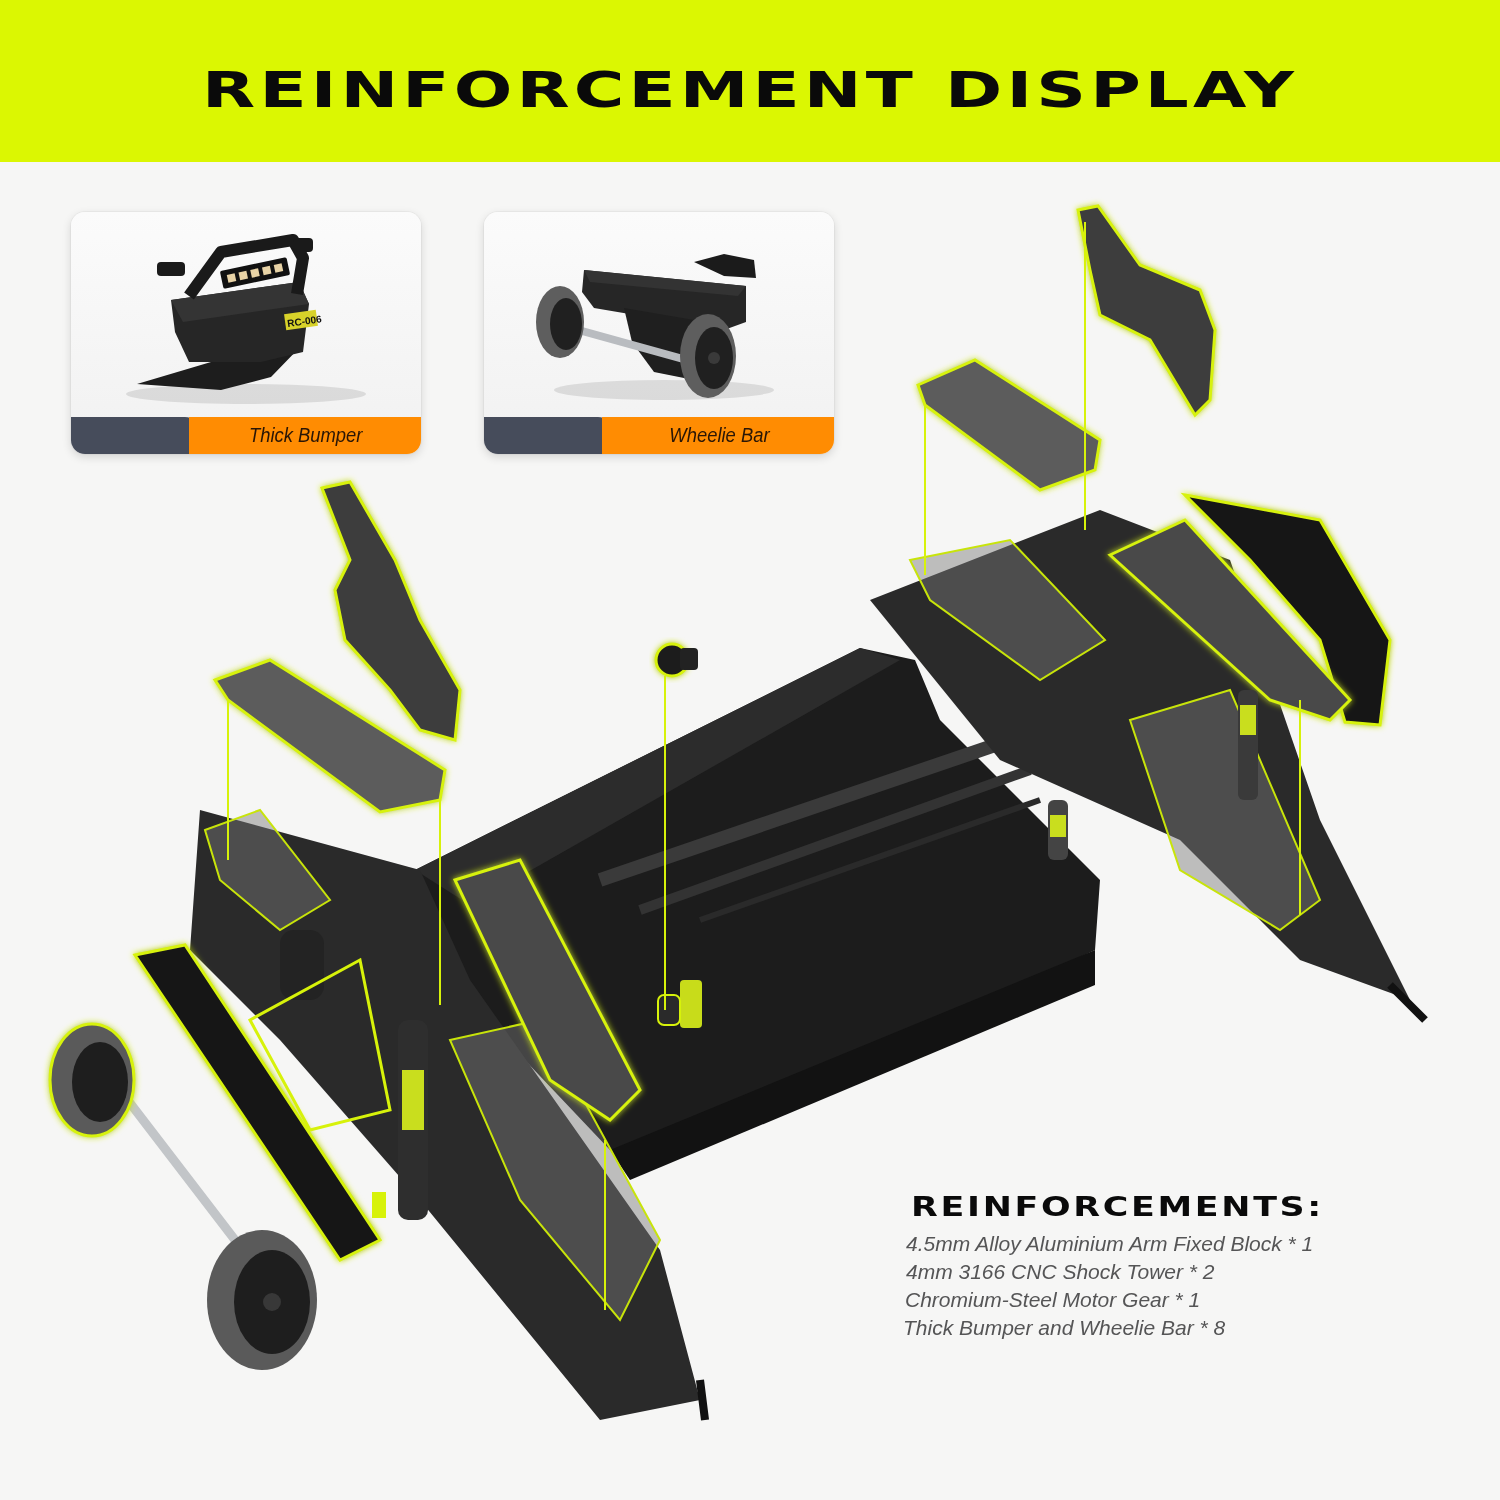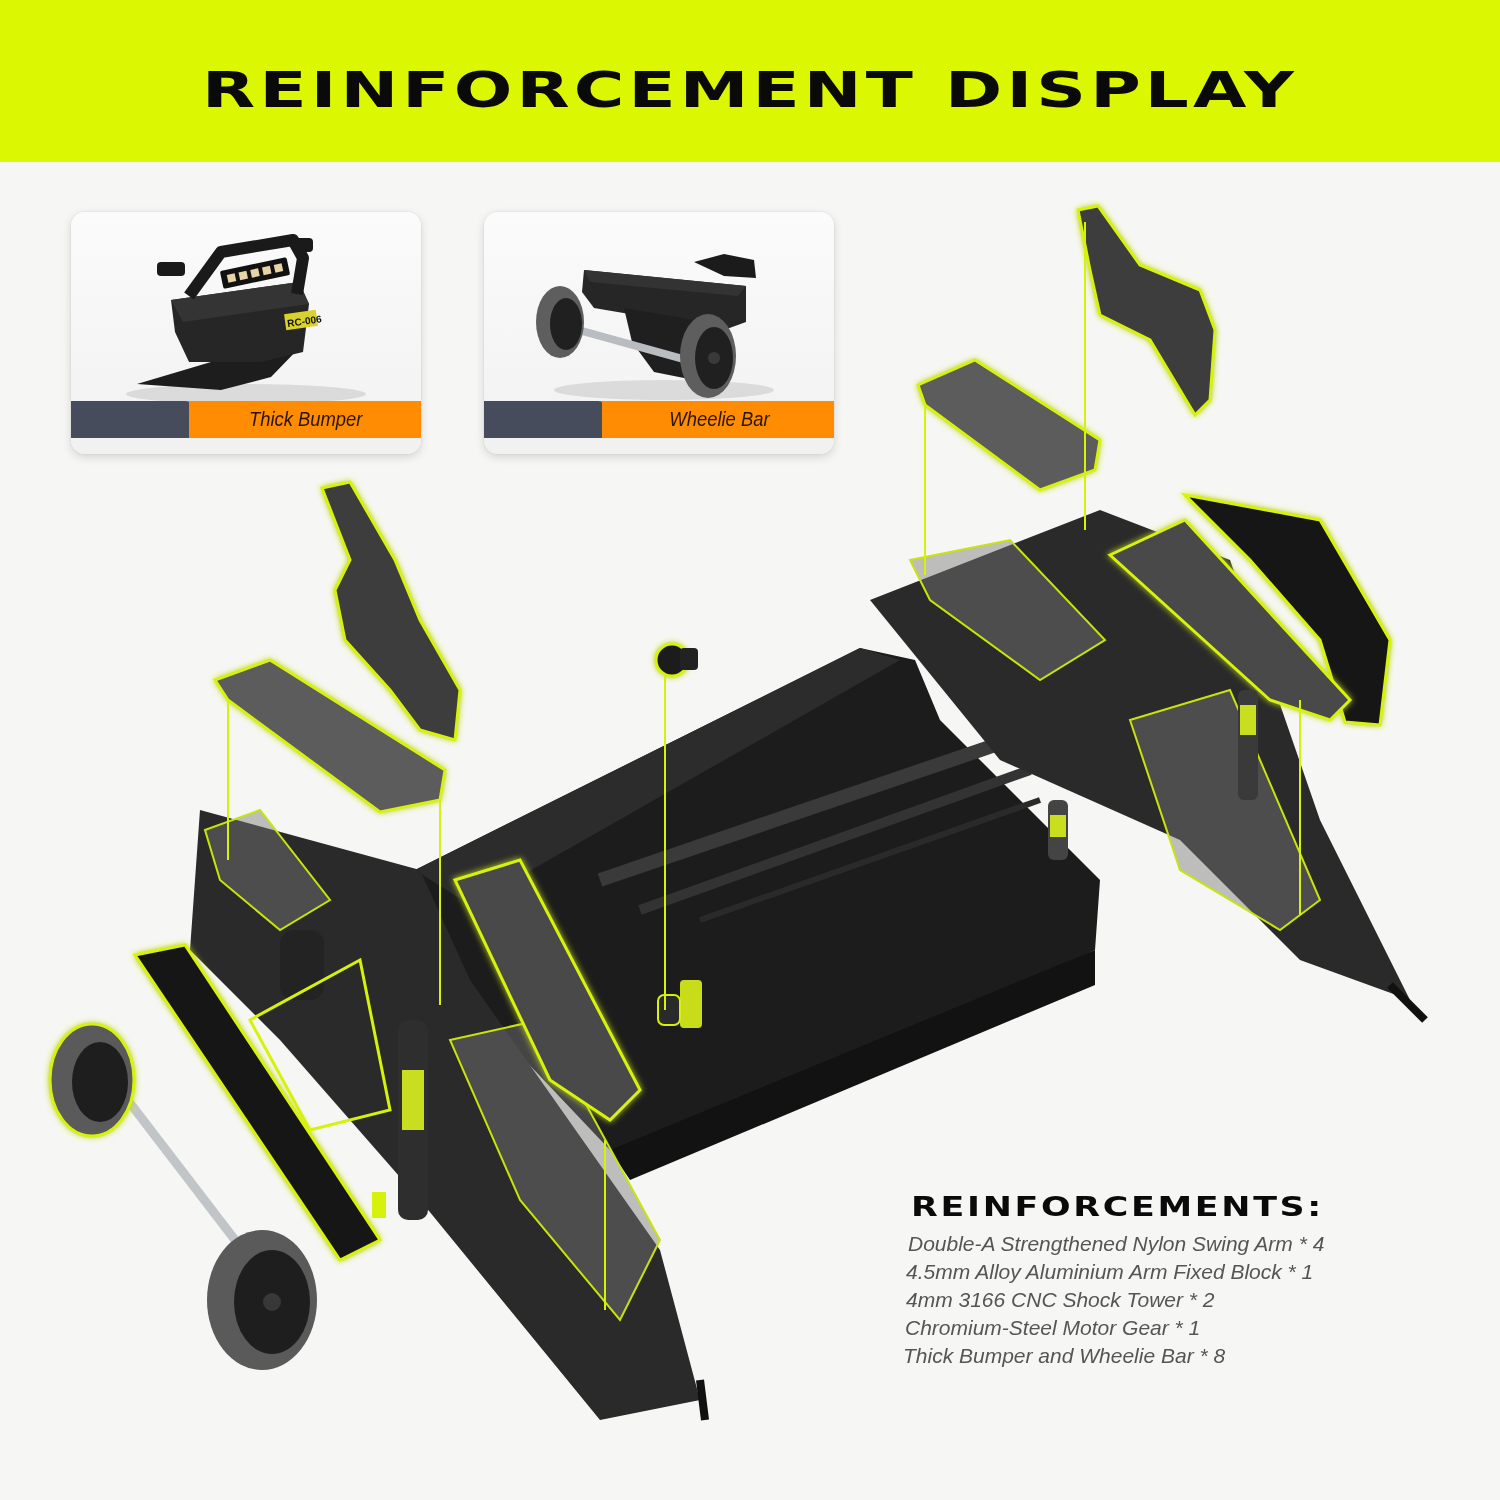--- a/index.html
+++ b/index.html
@@ -23,21 +23,21 @@
     position: absolute; top: 212px; width: 350px; height: 242px;
     background: linear-gradient(#fbfbfb, #f1f1f1);
     border-radius: 14px;
     box-shadow: 0 3px 10px rgba(0,0,0,0.14), 0 0 0 1px rgba(0,0,0,0.03);
     overflow: hidden;
   }
   .card-1 { left: 71px; }
   .card-2 { left: 484px; }
   .card-art { position: absolute; left: 0; top: 0; width: 350px; height: 206px; }
   .card-footer {
-    position: absolute; left: 0; bottom: 16px; width: 352px; height: 37px;
+    position: absolute; left: 0; bottom: 0; width: 352px; height: 37px;
     display: flex;
   }
   .card-footer .dark {
     width: 128px; background: #464c5b; border-top-right-radius: 14px;
   }
   .card-footer .orange {
     flex: 1; background: #ff8c02; margin-left: -10px;
     display: flex; align-items: center; justify-content: center;
   }
   .card-label {
@@ -221,19 +221,18 @@
     <line x1="925" y1="405" x2="925" y2="575"></line>
     <line x1="1085" y1="222" x2="1085" y2="530"></line>
     <line x1="1300" y1="700" x2="1300" y2="915"></line>
     <line x1="605" y1="1140" x2="605" y2="1310"></line>
   </g>
 </svg>
 
 <div class="specs">
   <div class="specs-title">REINFORCEMENTS:</div>
   <ul class="specs-list">
-    <li>Double-A Strengthened Nylon Swing Arm * 4</li>
     <li style="margin-left:-2px">4.5mm Alloy Aluminium Arm Fixed Block * 1</li>
     <li style="margin-left:-2px">4mm 3166 CNC Shock Tower * 2</li>
     <li style="margin-left:-3px">Chromium-Steel Motor Gear * 1</li>
     <li style="margin-left:-5px">Thick Bumper and Wheelie Bar * 8</li>
   </ul>
 </div>
 
 </body></html>

